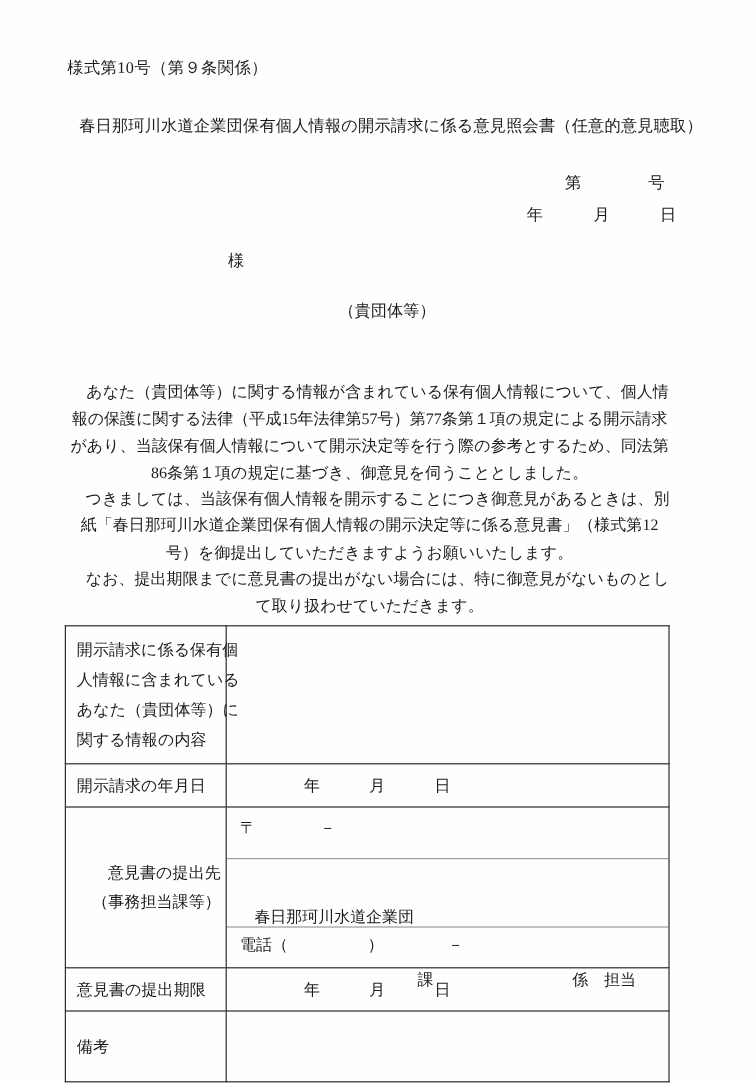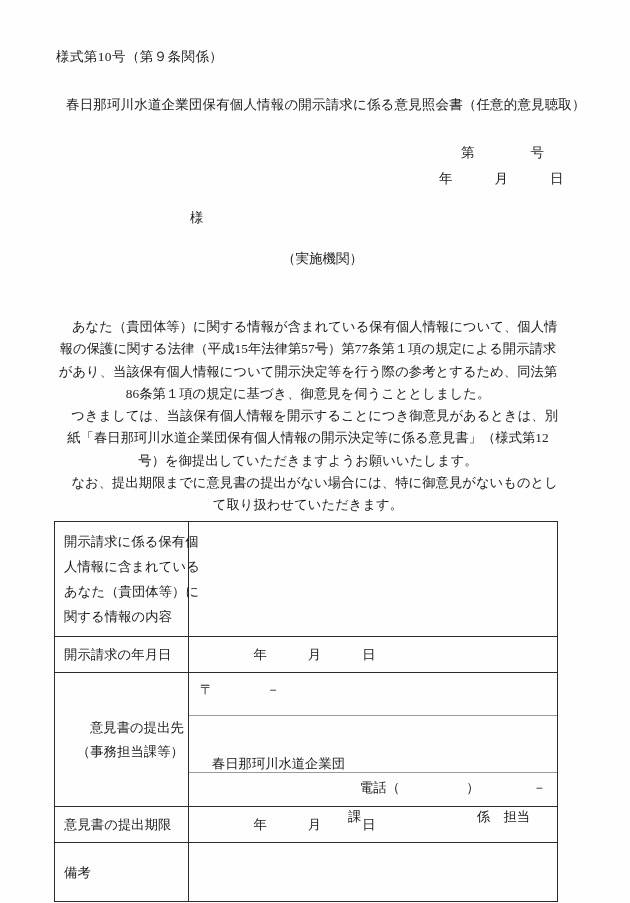--- a/index.html
+++ b/index.html
@@ -38,21 +38,21 @@
     letter-spacing: 0.15px;
     white-space: nowrap;
   }
 
   
   .meta-block {
     position: absolute;
     right: 66px;
     top: 140px;
     font-size: 13.5px;
-    text-align: left;
+    text-align: center;
   }
   .meta-line {
     white-space: pre;
     line-height: 26px;
     letter-spacing: 0.4px;
   }
   .meta-line.num { padding-left: 22px; }
 
   
   .addressee {
@@ -131,21 +131,21 @@
   .nest { padding: 0; }
   .nest-row {
     border-bottom: 1px solid #9a9a9a;
     padding: 8px 11px;
     white-space: pre;
     box-sizing: border-box;
   }
   .nest-row:last-child { border-bottom: none; }
   .nest-postal { height: 43px; }
   .nest-org { height: 57px; padding-top: 7px; }
-  .nest-tel { height: 33px; padding-top: 6px; text-align: right; }
+  .nest-tel { height: 33px; padding-top: 6px; }
 
   .org-name { padding-left: 12px; white-space: pre; }
   .org-sub {
     display: flex;
     justify-content: space-between;
     padding-top: 3px;
     white-space: pre;
   }
   .org-sub .ka { padding-left: 148px; }
   .org-sub .kakari { padding-right: 16px; }
@@ -158,21 +158,21 @@
   <div class="form-no">様式第10号（第９条関係）</div>
 
   <div class="doc-title">春日那珂川水道企業団保有個人情報の開示請求に係る意見照会書（任意的意見聴取）</div>
 
   <div class="meta-block">
     <div class="meta-line num">第　　　　号</div>
     <div class="meta-line">年　　　月　　　日</div>
   </div>
 
   <div class="addressee">様</div>
-  <div class="agency">（実施機関）</div>
+  <div class="agency">（貴団体等）</div>
 
   <div class="body-text">
     <p>　あなた（貴団体等）に関する情報が含まれている保有個人情報について、個人情報の保護に関する法律（平成15年法律第57号）第77条第１項の規定による開示請求があり、当該保有個人情報について開示決定等を行う際の参考とするため、同法第86条第１項の規定に基づき、御意見を伺うこととしました。</p>
     <p>　つきましては、当該保有個人情報を開示することにつき御意見があるときは、別紙「春日那珂川水道企業団保有個人情報の開示決定等に係る意見書」（様式第12号）を御提出していただきますようお願いいたします。</p>
     <p>　なお、提出期限までに意見書の提出がない場合には、特に御意見がないものとして取り扱わせていただきます。</p>
   </div>
 
   <table class="form-table">
     <colgroup>
       <col class="col-label">

